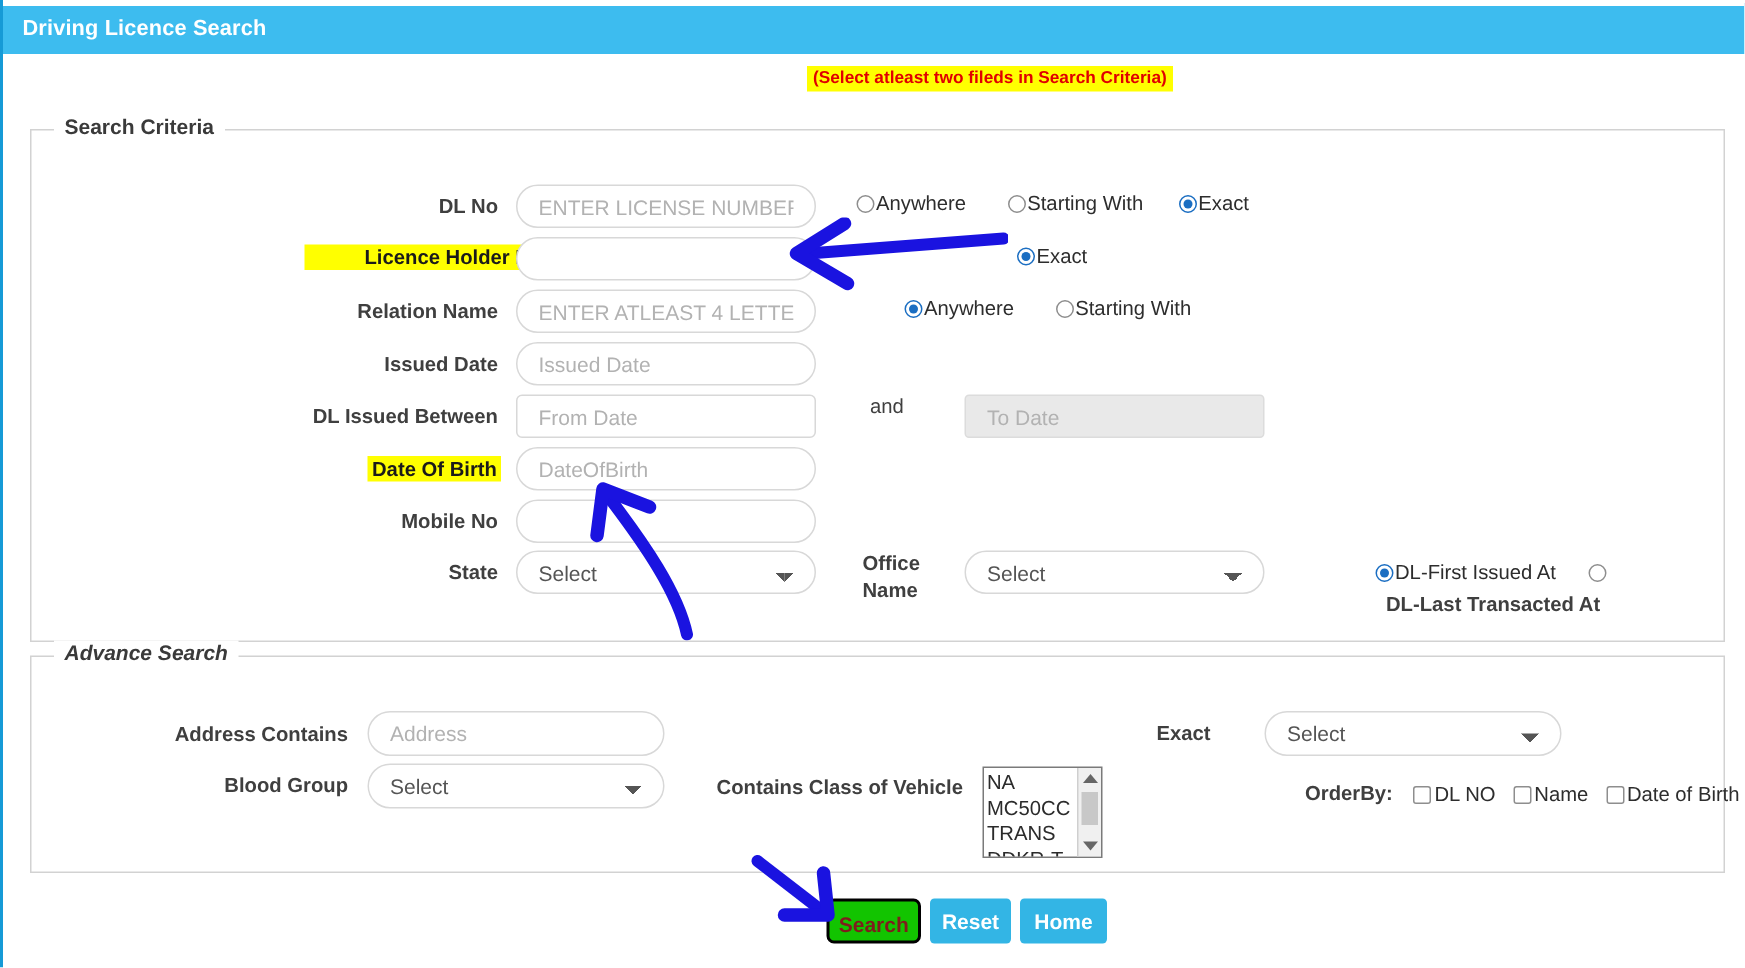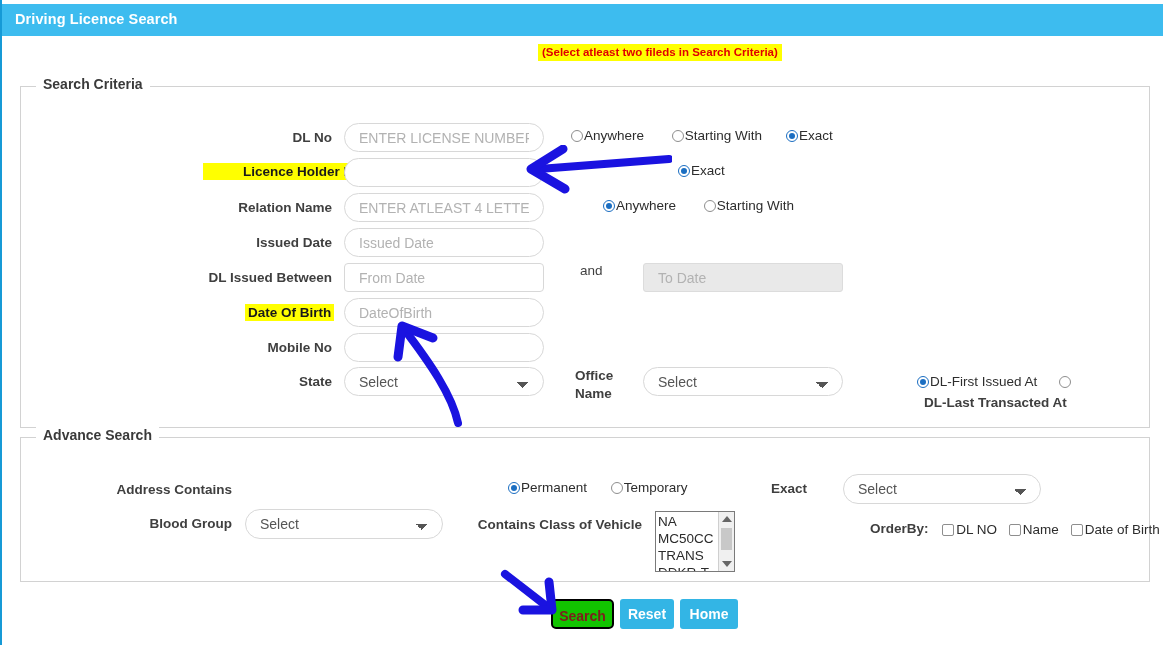--- a/index.html
+++ b/index.html
@@ -71,21 +71,21 @@
     top: -11px;
     left: 15px;
     background: #ffffff;
     padding: 0 7px;
     font-size: 14px;
     font-weight: bold;
     color: #3a3a3a;
     white-space: nowrap;
   }
   #fs-search { left: 18px; top: 86px; width: 1130px; height: 342px; }
-  #fs-advance { left: 18px; top: 437px; width: 1130px; height: 145px; }
+  #fs-advance { left: 18px; top: 437px; width: 1130px; height: 145px; font-style: italic; }
 
   
   .lbl {
     position: absolute;
     font-weight: bold;
     font-size: 13.5px;
     color: #3f3f3f;
     white-space: nowrap;
     text-align: right;
   }
@@ -306,31 +306,27 @@
     <span style="display:inline-block;width:14px"></span>
     <span class="radio-item"><span class="rdo"></span></span>
   </div>
   <div class="lbl" style="left:922px; top:395px; text-align:left; font-weight:bold;">DL-Last Transacted At</div>
 
   <div class="fieldset" id="fs-advance">
     <span class="legend">Advance Search</span>
   </div>
 
   <div class="lbl" style="left:30px; top:482px; width:200px;">Address Contains</div>
+  <input class="inp" style="left: 243px; top: 474px; width: 198px; height: 30px;" placeholder="Address">
 
   <div class="lbl" style="left:30px; top:516px; width:200px;">Blood Group</div>
   <select class="inp" style="left:243px; top:509px; width:198px; height:30px;">
     <option>Select</option>
   </select>
 
-  <div class="radio-row" style="left:506px; top:478px;">
-    <span class="radio-item"><span class="rdo on"></span><span>Permanent</span></span>
-    <span style="display:inline-block;width:16px"></span>
-    <span class="radio-item"><span class="rdo"></span><span>Temporary</span></span>
-  </div>
 
   <div class="lbl" style="left:420px; top:517px; width:220px;">Contains Class of Vehicle</div>
   <div class="listbox" style="left:653px; top:511px; width:80px; height:61px;">
     <div class="opt">NA</div>
     <div class="opt">MC50CC</div>
     <div class="opt">TRANS</div>
     <div class="opt">DDKR-T</div>
     <div class="lb-scroll">
       <span class="arrow up"></span>
       <span class="thumb"></span>

